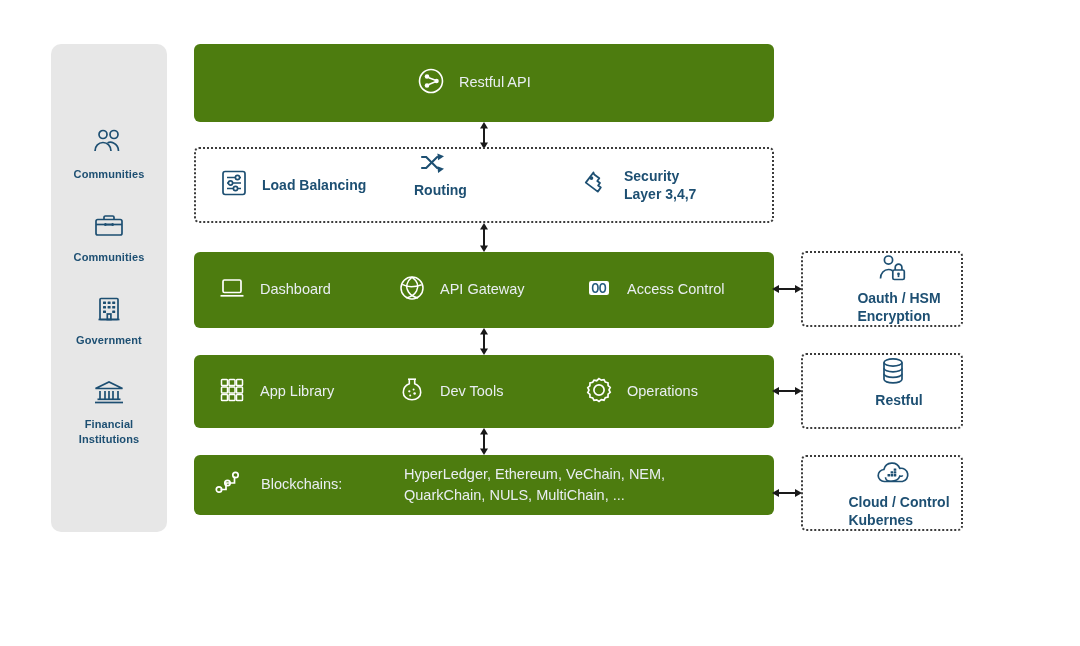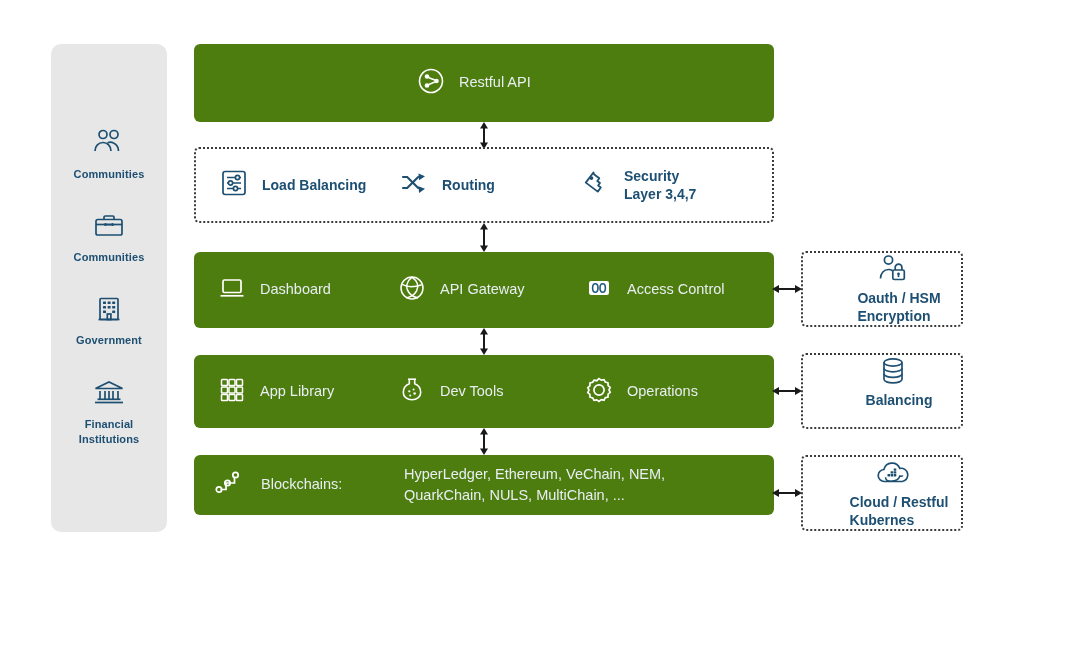--- a/index.html
+++ b/index.html
@@ -212,21 +212,21 @@
           <rect x="3" y="2.5" width="22" height="23" rx="2.2"></rect>
           <path d="M7 8.5h14M7 14h14M7 19.5h14"></path>
           <circle cx="17.5" cy="8.5" r="2.1" fill="#ffffff"></circle>
           <circle cx="10.5" cy="14" r="2.1" fill="#ffffff"></circle>
           <circle cx="15.5" cy="19.5" r="2.1" fill="#ffffff"></circle>
         </svg>
       </span>
       <span class="txt">Load Balancing</span>
     </div>
 
-    <div class="cell" style="left:204px;">
+    <div class="cell" style="left:204px;flex-direction:column;">
       <span class="ico">
         <svg width="28" height="28" viewBox="0 0 28 28" fill="none" stroke="#1d4f72" stroke-width="2.1" stroke-linecap="round">
           <path d="M3 8h4.2l11 11"></path>
           <path d="M3 19h4.2l11-11"></path>
           <polygon points="25,7.2 18.4,4.6 19.1,11.3" fill="#1d4f72" stroke="none"></polygon>
           <polygon points="25,19.8 18.4,17.2 19.1,23.9" fill="#1d4f72" stroke="none"></polygon>
         </svg>
       </span>
       <span class="txt">Routing</span>
     </div>
@@ -412,37 +412,37 @@
 
   <div class="side-box" style="left:801px; top:353px; width:162px; height:76px;">
     <span class="ico">
       <svg width="32" height="32" viewBox="0 0 32 32" fill="none" stroke="#1d4f72" stroke-width="1.7">
         <ellipse cx="16" cy="7.5" rx="9" ry="3.6"></ellipse>
         <path d="M7 7.5v16.8c0 2 4 3.6 9 3.6s9-1.6 9-3.6V7.5"></path>
         <path d="M7 13.2c0 2 4 3.6 9 3.6s9-1.6 9-3.6"></path>
         <path d="M7 18.8c0 2 4 3.6 9 3.6s9-1.6 9-3.6"></path>
       </svg>
     </span>
-    <span class="txt">Balancing</span>
+    <span class="txt">Restful</span>
   </div>
 
   <div class="side-box" style="left:801px; top:455px; width:162px; height:76px;">
     <span class="ico">
       <svg width="34" height="32" viewBox="0 0 34 32" fill="none" stroke="#1d4f72" stroke-width="1.7">
         <path d="M8.5 24.5a6 6 0 0 1-.6-12 8.4 8.4 0 0 1 15.9-1.1 5.6 5.6 0 0 1 2.6 13.1H8.5z"></path>
         <g fill="#1d4f72" stroke="none">
           <rect x="11.5" y="17" width="2.6" height="2.4" rx=".3"></rect>
           <rect x="14.6" y="17" width="2.6" height="2.4" rx=".3"></rect>
           <rect x="17.7" y="17" width="2.6" height="2.4" rx=".3"></rect>
           <rect x="14.6" y="14.2" width="2.6" height="2.4" rx=".3"></rect>
           <rect x="17.7" y="14.2" width="2.6" height="2.4" rx=".3"></rect>
           <rect x="17.7" y="11.4" width="2.6" height="2.4" rx=".3"></rect>
         </g>
         <path d="M9.5 20.2c0 2.4 2.2 4 5.5 4 4.6 0 7.8-2 8.9-5.2 1.2.5 2.3.2 2.8-.6" stroke-width="1.6"></path>
       </svg>
     </span>
     <span class="txt">
-      <span>Cloud / Restful</span><br>
+      <span>Cloud / Control</span><br>
       <span>Kubernes</span>
     </span>
   </div>
 
 </div>
 
 </body></html>

